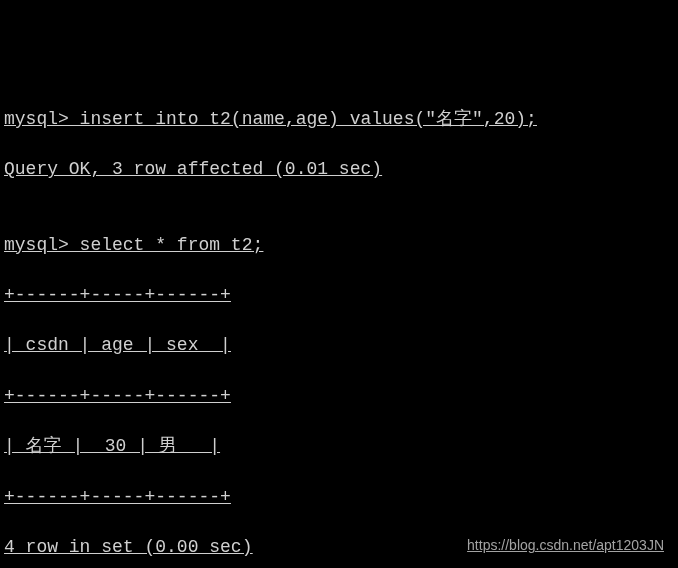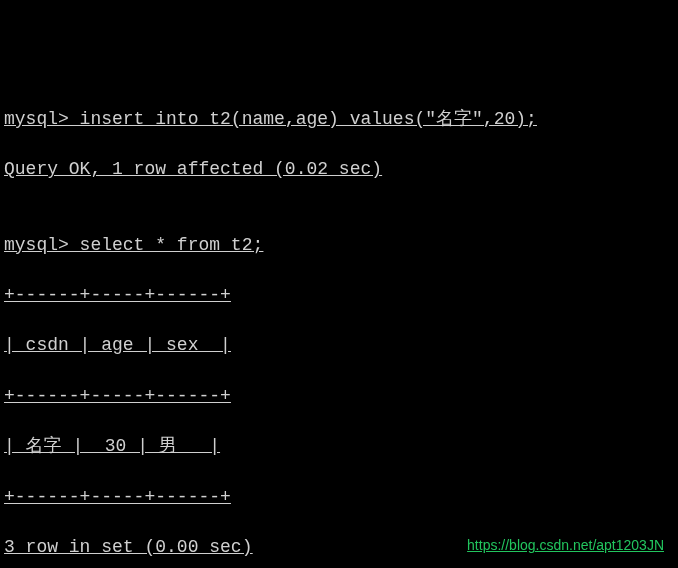--- a/index.html
+++ b/index.html
@@ -21,40 +21,40 @@
       position: relative;
       white-space: pre;
     }
     .line {
       white-space: pre;
     }
     .watermark {
       position: absolute;
       right: 14px;
       bottom: 12px;
-      color: #22c55e;
+      color: #a3a3a3;
       font-size: 14px;
       font-family: sans-serif;
     }
   </style>
 </head>
 <body>
 
 
 
 <div class="line">mysql&gt; insert into t2(name,age) values("名字",20);</div>
-<div class="line">Query OK, 1 row affected (0.02 sec)</div>
+<div class="line">Query OK, 3 row affected (0.01 sec)</div>
 <div class="line"></div>
 <div class="line">mysql&gt; select * from t2;</div>
 <div class="line">+------+-----+------+</div>
 <div class="line">| csdn | age | sex  |</div>
 <div class="line">+------+-----+------+</div>
 <div class="line">| 名字 |  30 | 男   |</div>
 <div class="line">+------+-----+------+</div>
-<div class="line">3 row in set (0.00 sec)</div>
+<div class="line">4 row in set (0.00 sec)</div>
 <div class="line"></div>
 
 
 <div class="line"></div>
 
 
 
 
 
 

